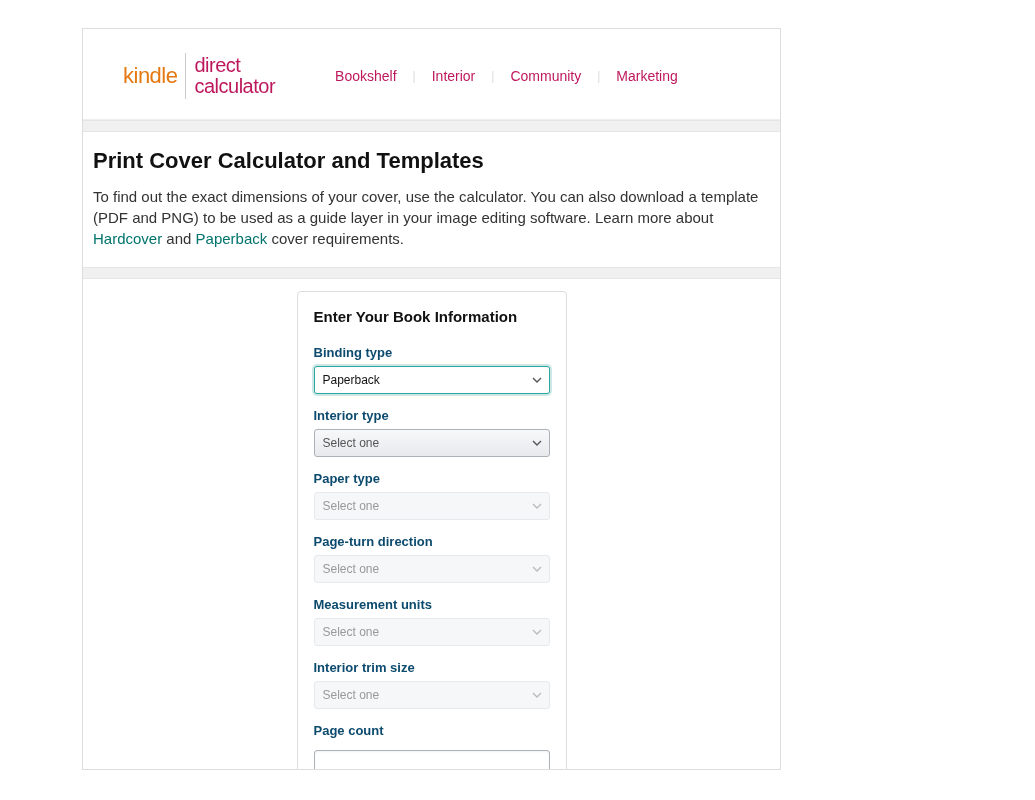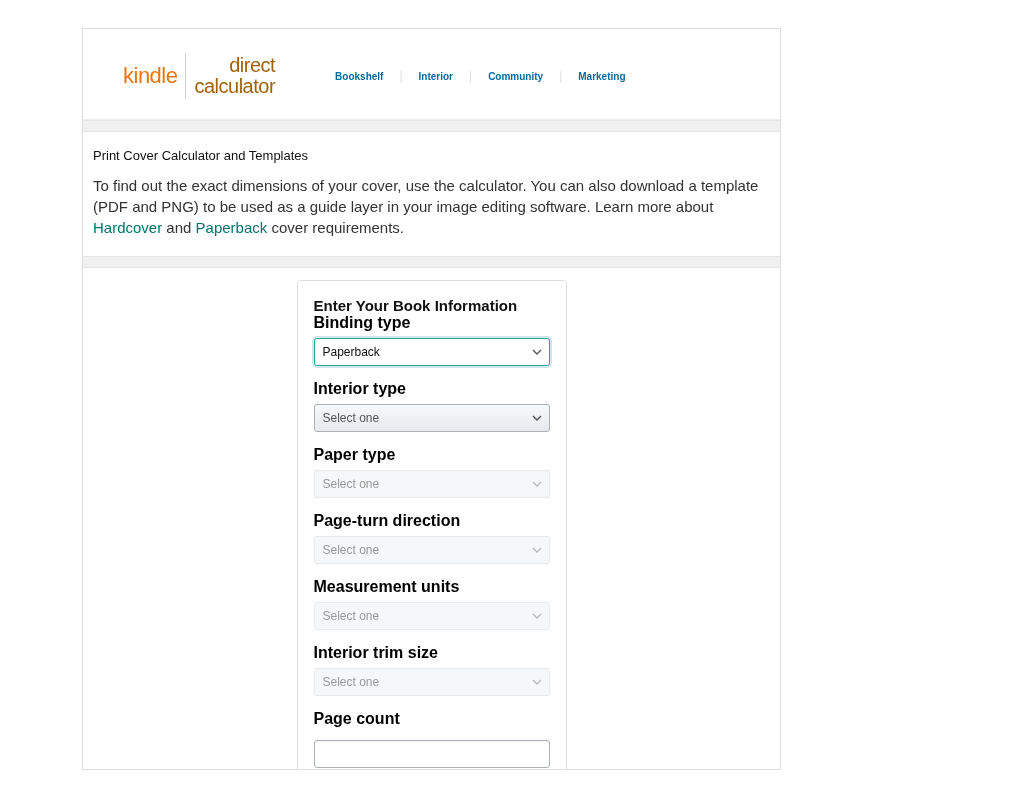--- a/index.html
+++ b/index.html
@@ -39,58 +39,56 @@
     font-size: 22px;
     font-weight: 400;
     letter-spacing: -0.5px;
   }
   .logo-divider {
     width: 1px;
     height: 46px;
     background: #ccc;
   }
   .logo-dp {
-    color: #a16207;
+    color: #be185d;
     font-size: 20px;
     line-height: 1.05;
     font-weight: 400;
     letter-spacing: -0.5px;
-    text-align: right;
   }
   .nav {
     display: flex;
     align-items: center;
     gap: 0;
     margin-left: 12px;
   }
   .nav a {
-    color: #0369a1;
+    color: #be185d;
     text-decoration: none;
-    font-size: 10px;
+    font-size: 14px;
     padding: 0 16px;
-    font-weight: bold;
   }
   .nav-sep {
     color: #ddd;
     font-size: 12px;
   }
   
   .gray-band {
     height: 12px;
     background: #f0f0f0;
     border-top: 1px solid #e5e5e5;
     border-bottom: 1px solid #e5e5e5;
   }
   
   .title-section {
     padding: 16px 10px 18px 10px;
   }
   .title-section h1 {
-    font-size: 13px;
-    font-weight: 400;
+    font-size: 22px;
+    font-weight: 700;
     color: #111;
     margin-bottom: 12px;
   }
   .title-section p {
     font-size: 15px;
     color: #333;
     line-height: 1.4;
   }
   .title-section a {
     color: #00736d;
@@ -105,29 +103,29 @@
   .form-card {
     width: 270px;
     border: 1px solid #ddd;
     border-radius: 4px;
     padding: 16px 16px 18px 16px;
     background: #fff;
   }
   .form-card h2 {
     font-size: 15px;
     font-weight: 700;
-    margin-bottom: 0;
+    margin-bottom: 20px;
   }
   .field {
     margin-bottom: 14px;
   }
   .field-label {
-    font-size: 16px;
+    font-size: 13px;
     font-weight: 700;
-    color: #000000;
+    color: #0c4a6e;
     margin-bottom: 6px;
     display: block;
   }
   .select-wrap {
     position: relative;
   }
   .select-box {
     width: 100%;
     height: 28px;
     border: 1px solid #adb1b8;

